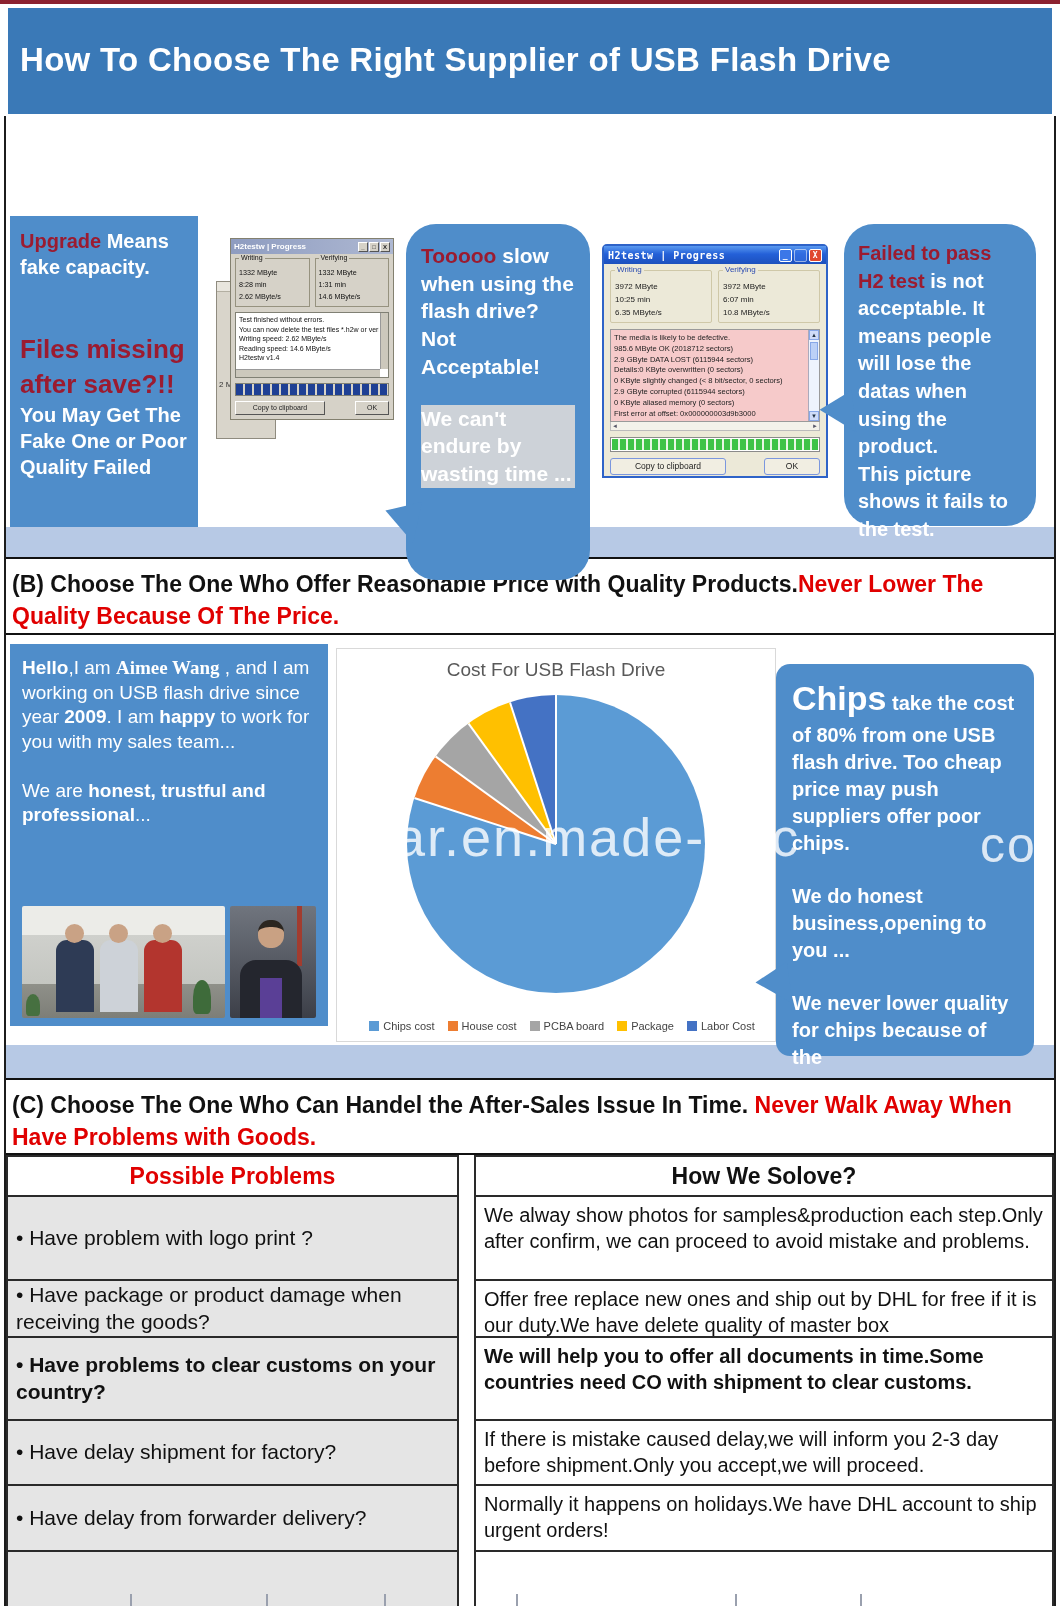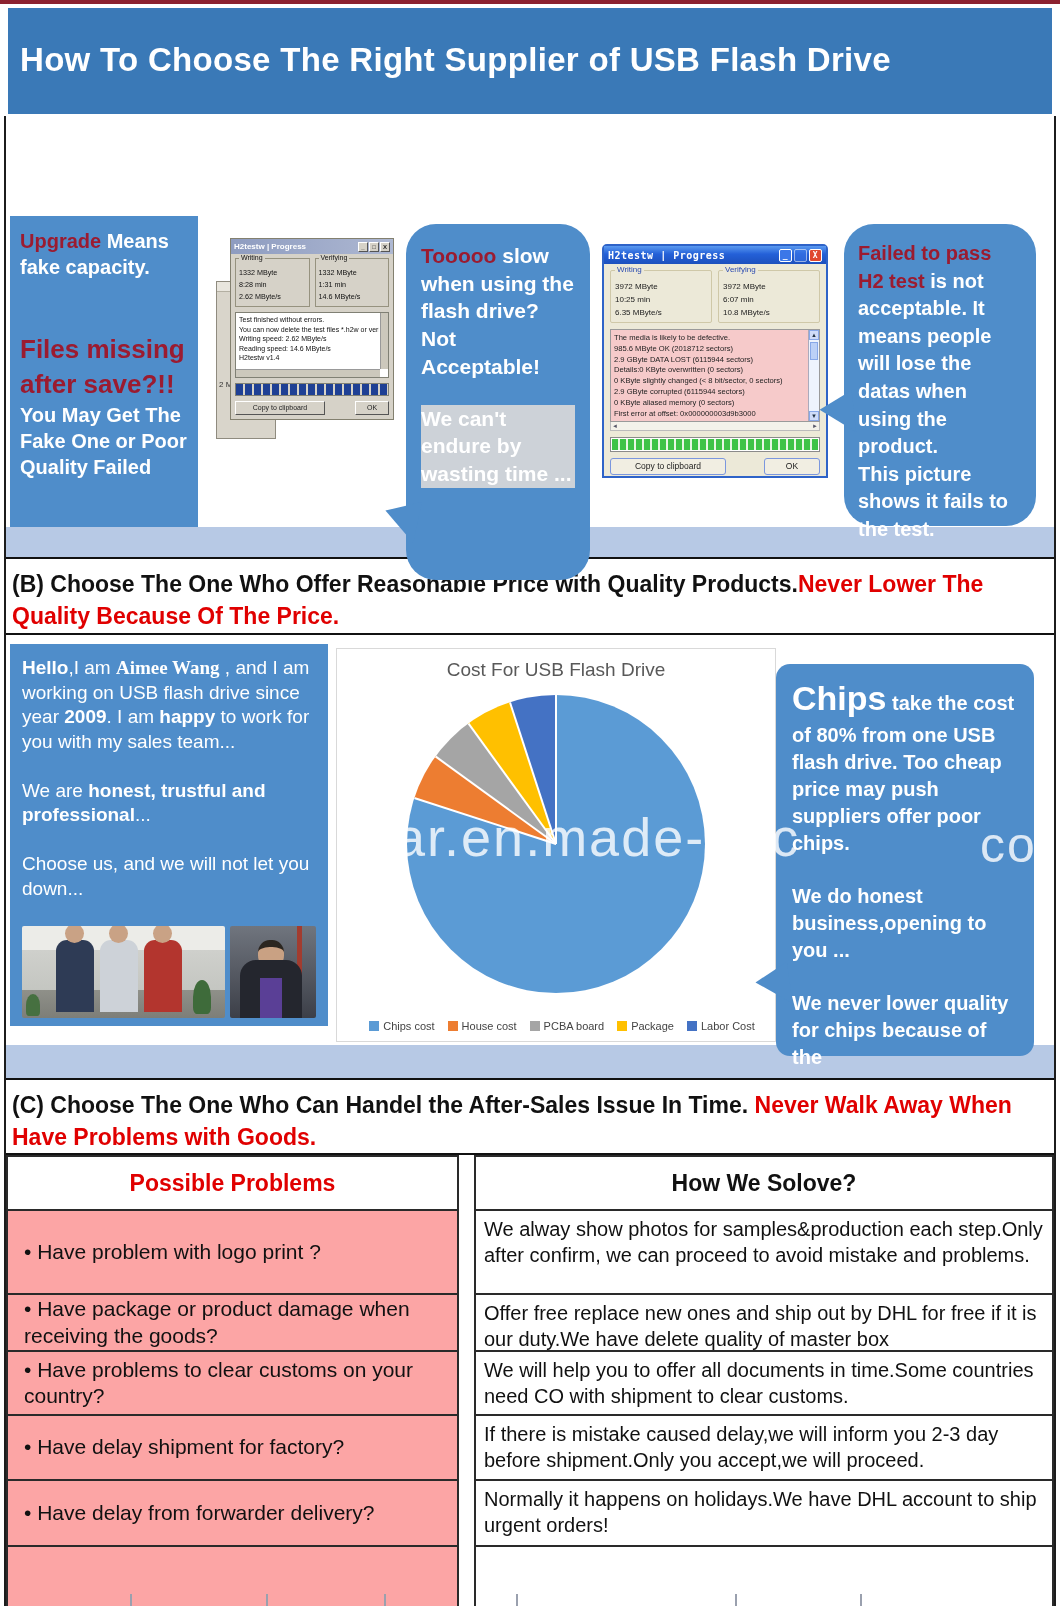--- a/index.html
+++ b/index.html
@@ -159,23 +159,23 @@
 
   
   .tbl { position:absolute; left:0; top:1039px; width:100%; }
   .trow { display:flex; }
   .tl, .th-l { width:453px; border:2px solid #2a2a2a; border-top:none; }
   .tg { width:15px; }
   .tr, .th-r { flex:1; border:2px solid #2a2a2a; border-top:none; }
   .th-l, .th-r { background:#fff; border-top:2px solid #2a2a2a; display:flex; align-items:center;
                  justify-content:center; font-weight:bold; font-size:23px; }
   .th-l { color:#e00000; }
-  .tl { background:#fca5a5; font-size:21px; padding:4px 16px; display:flex; align-items:center; line-height:1.25; }
+  .tl { background:#e5e5e5; font-size:21px; padding:4px 8px; display:flex; align-items:center; line-height:1.25; }
   .tr { background:#fff; font-size:20px; padding:5px 8px 0; line-height:1.32; }
-  .r-hd { height:56px; } .r-1 { height:84px; } .r-2 { height:57px; } .r-3 { height:64px; }
+  .r-hd { height:42px; } .r-1 { height:84px; } .r-2 { height:57px; } .r-3 { height:83px;font-weight:bold; }
   .r-4 { height:65px; } .r-5 { height:66px; } .r-6 { height:90px; }
   .tick { position:absolute; width:2px; height:12px; background:#9aa0ae; top:1478px; }
 </style>
 </head>
 <body>
 
 <div class="page">
   <div class="topline"></div>
 
   <div class="hdr">
@@ -316,21 +316,20 @@
       <span>(B) Choose The One Who Offer Reasonable Price with Quality Products.</span><span class="red">Never Lower The Quality Because Of  The Price.</span>
     </div>
 
     <div class="bbox bluebox">
       <p>
         <span class="b">Hello</span><span>,I am </span><span class="serif">Aimee Wang</span><span> , and I am working on USB flash drive since year </span><span class="b">2009</span><span>. I am </span><span class="b">happy</span><span> to work for you with my sales team...</span>
       </p>
       <p>
         <span>We are </span><span class="b">honest, trustful and professional</span><span>...</span>
       </p>
-      <p>Choose us, and we will not let you down...</p>
       <div class="photos">
         <div class="photo team">
           <div class="person p1"></div>
           <div class="person p2"></div>
           <div class="person p3"></div>
           <div class="plant"></div>
           <div class="plant2"></div>
         </div>
         <div class="photo portrait">
           <div class="pole"></div>

